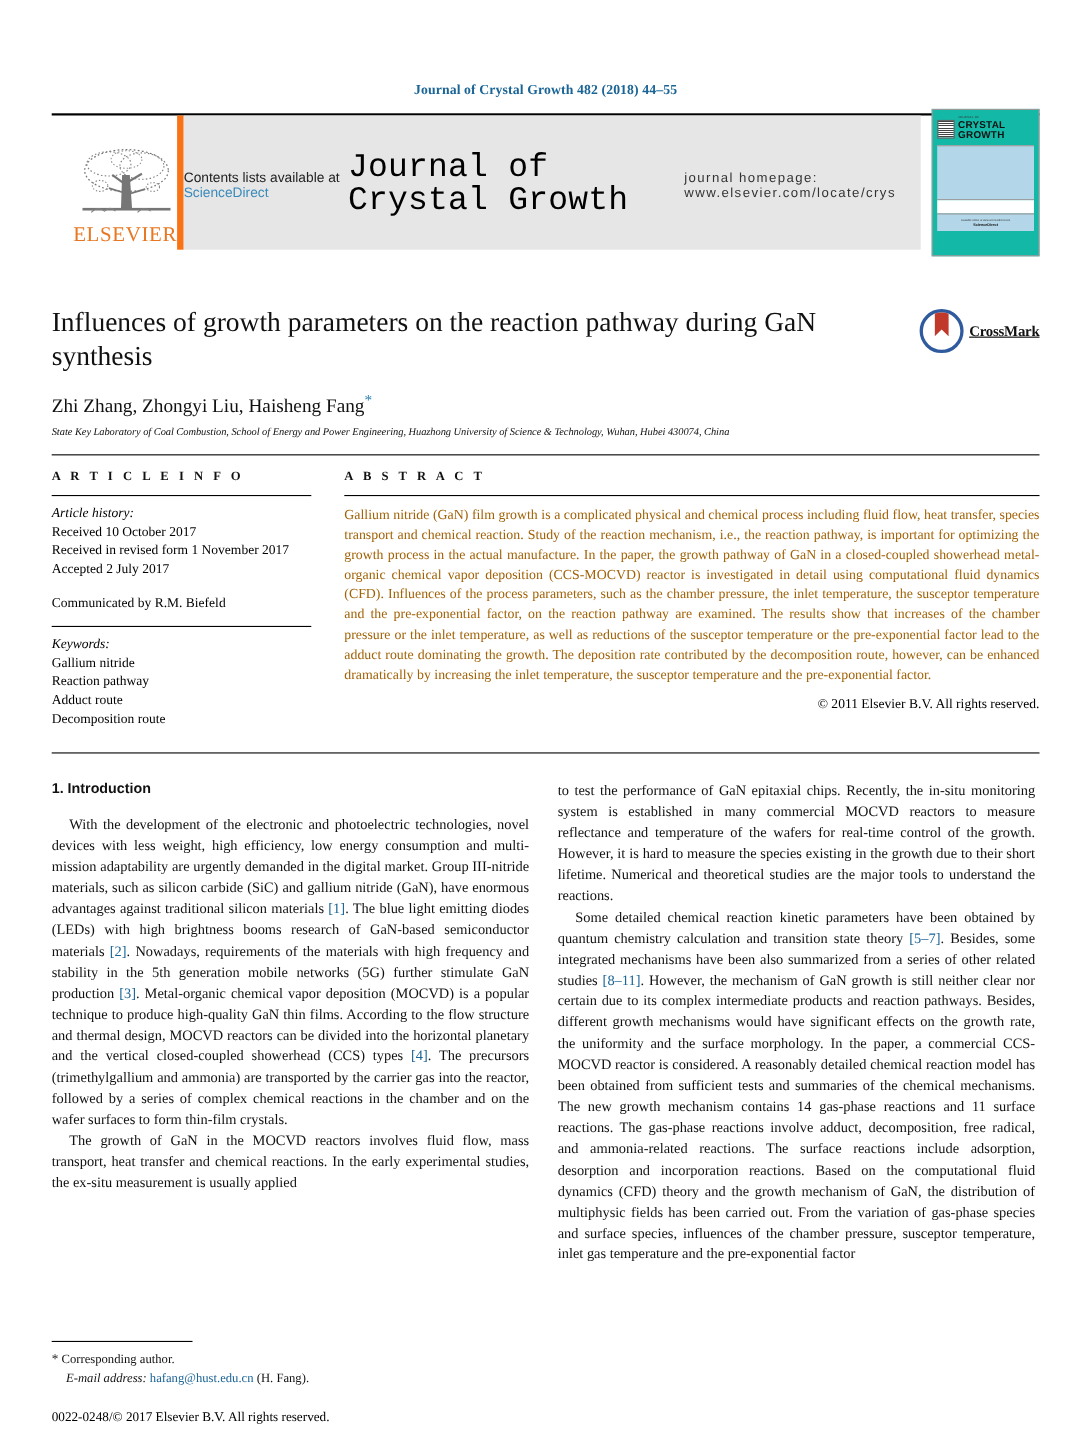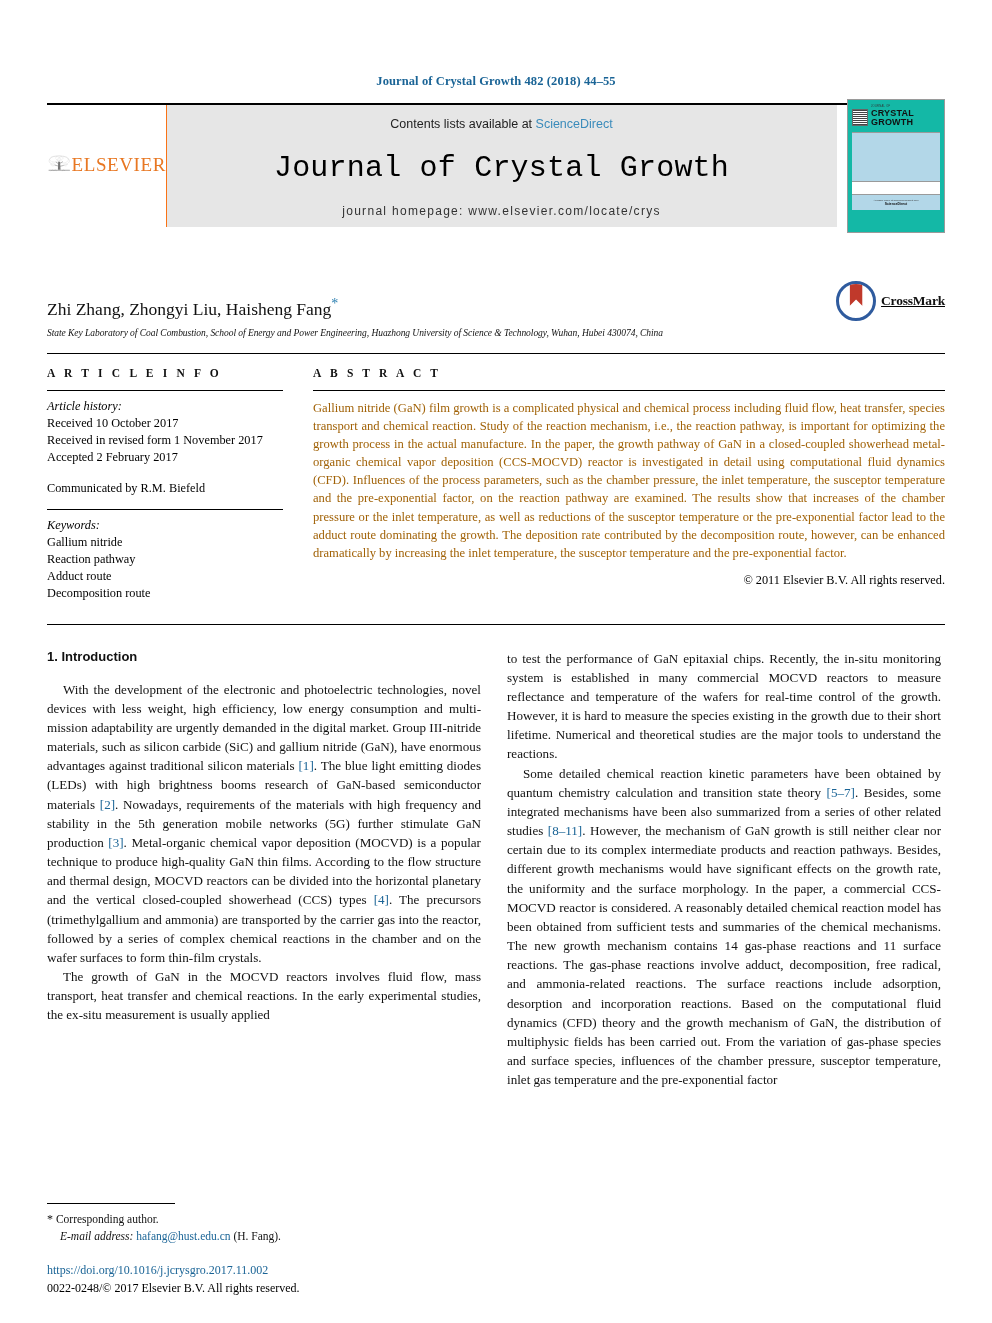--- a/index.html
+++ b/index.html
@@ -38,42 +38,41 @@
   .masthead {
     margin-top: 14px;
     border-top: 2px solid #000;
     display: flex;
     align-items: stretch;
     height: 122px;
   }
   .elsevier-logo {
     width: 120px;
     flex: 0 0 120px;
-    border-right: 1px solid #f97316;
-    display: flex;
-    flex-direction: row;
-    align-items: center;
+    border-right: 6px solid #f97316;
+    display: flex;
+    flex-direction: column;
+    align-items: flex-end;
     justify-content: flex-end;
     padding-bottom: 4px;
     box-sizing: border-box;
   }
   .tree-svg { display:block; }
   .elsevier-word {
     font-family: "Liberation Serif", serif;
     color: #E87722;
     font-size: 19px;
     letter-spacing: .6px;
     line-height: 1;
     margin-top: 1px;
   }
   .journal-band {
     flex: 1 1 auto;
     background: #e6e6e6;
     display: flex;
-    flex-direction: column;
     align-items: center;
     justify-content: space-between;
     padding: 12px 1px 9px 0;
     box-sizing: border-box;
   }
   .contents-line {
     font-family: "Liberation Sans", sans-serif;
     font-size: 12.5px;
     color: #222;
   }
@@ -364,20 +363,21 @@
       <div class="cover-white"></div>
       <div class="cover-bar-small">
         <span class="cover-foot1">Available online at www.sciencedirect.com</span>
         <span class="cover-foot2">ScienceDirect</span>
       </div>
     </div>
   </div>
 
   <div class="title-block">
     <div class="title-left">
+      <h1 class="art-title">Influences of growth parameters on the reaction pathway during GaN synthesis</h1>
       <div class="authors">
         <span>Zhi Zhang, Zhongyi Liu, Haisheng Fang</span><span class="star">*</span>
       </div>
       <div class="affil">State Key Laboratory of Coal Combustion, School of Energy and Power Engineering, Huazhong University of Science &amp; Technology, Wuhan, Hubei 430074, China</div>
     </div>
     <div class="crossmark">
       <div class="cm-badge">
         <div class="cm-ribbon"></div>
       </div>
       <div class="cm-text">CrossMark</div>
@@ -385,21 +385,21 @@
   </div>
 
   <div class="info-abstract">
     <div class="col-info">
       <div class="sec-head">A R T I C L E    I N F O</div>
       <div class="rule"></div>
       <div class="info-group">
         <div class="info-label">Article history:</div>
         <div class="info-line">Received 10 October 2017</div>
         <div class="info-line">Received in revised form 1 November 2017</div>
-        <div class="info-line">Accepted 2 February 2017</div>
+        <div class="info-line">Accepted 2 July 2017</div>
         <div class="info-gap"></div>
         <div class="info-line">Communicated by R.M. Biefeld</div>
       </div>
       <div class="info-rule2"></div>
       <div class="info-group">
         <div class="info-label">Keywords:</div>
         <div class="info-line">Gallium nitride</div>
         <div class="info-line">Reaction pathway</div>
         <div class="info-line">Adduct route</div>
         <div class="info-line">Decomposition route</div>
@@ -437,18 +437,17 @@
     <div class="fn-line">
       <span class="star">*</span>
       <span>Corresponding author.</span>
     </div>
     <div class="fn-line fn-indent">
       <span class="fn-italic">E-mail address:</span>
       <span class="link">hafang@hust.edu.cn</span>
       <span>(H. Fang).</span>
     </div>
     <div class="doi-block">
-      <div class="doi-link">https://doi.org/10.1016/j.jcrysgro.2017.11.002</div>
       <div>0022-0248/© 2017 Elsevier B.V. All rights reserved.</div>
     </div>
   </div>
 
 </div>
 
 </body></html>

